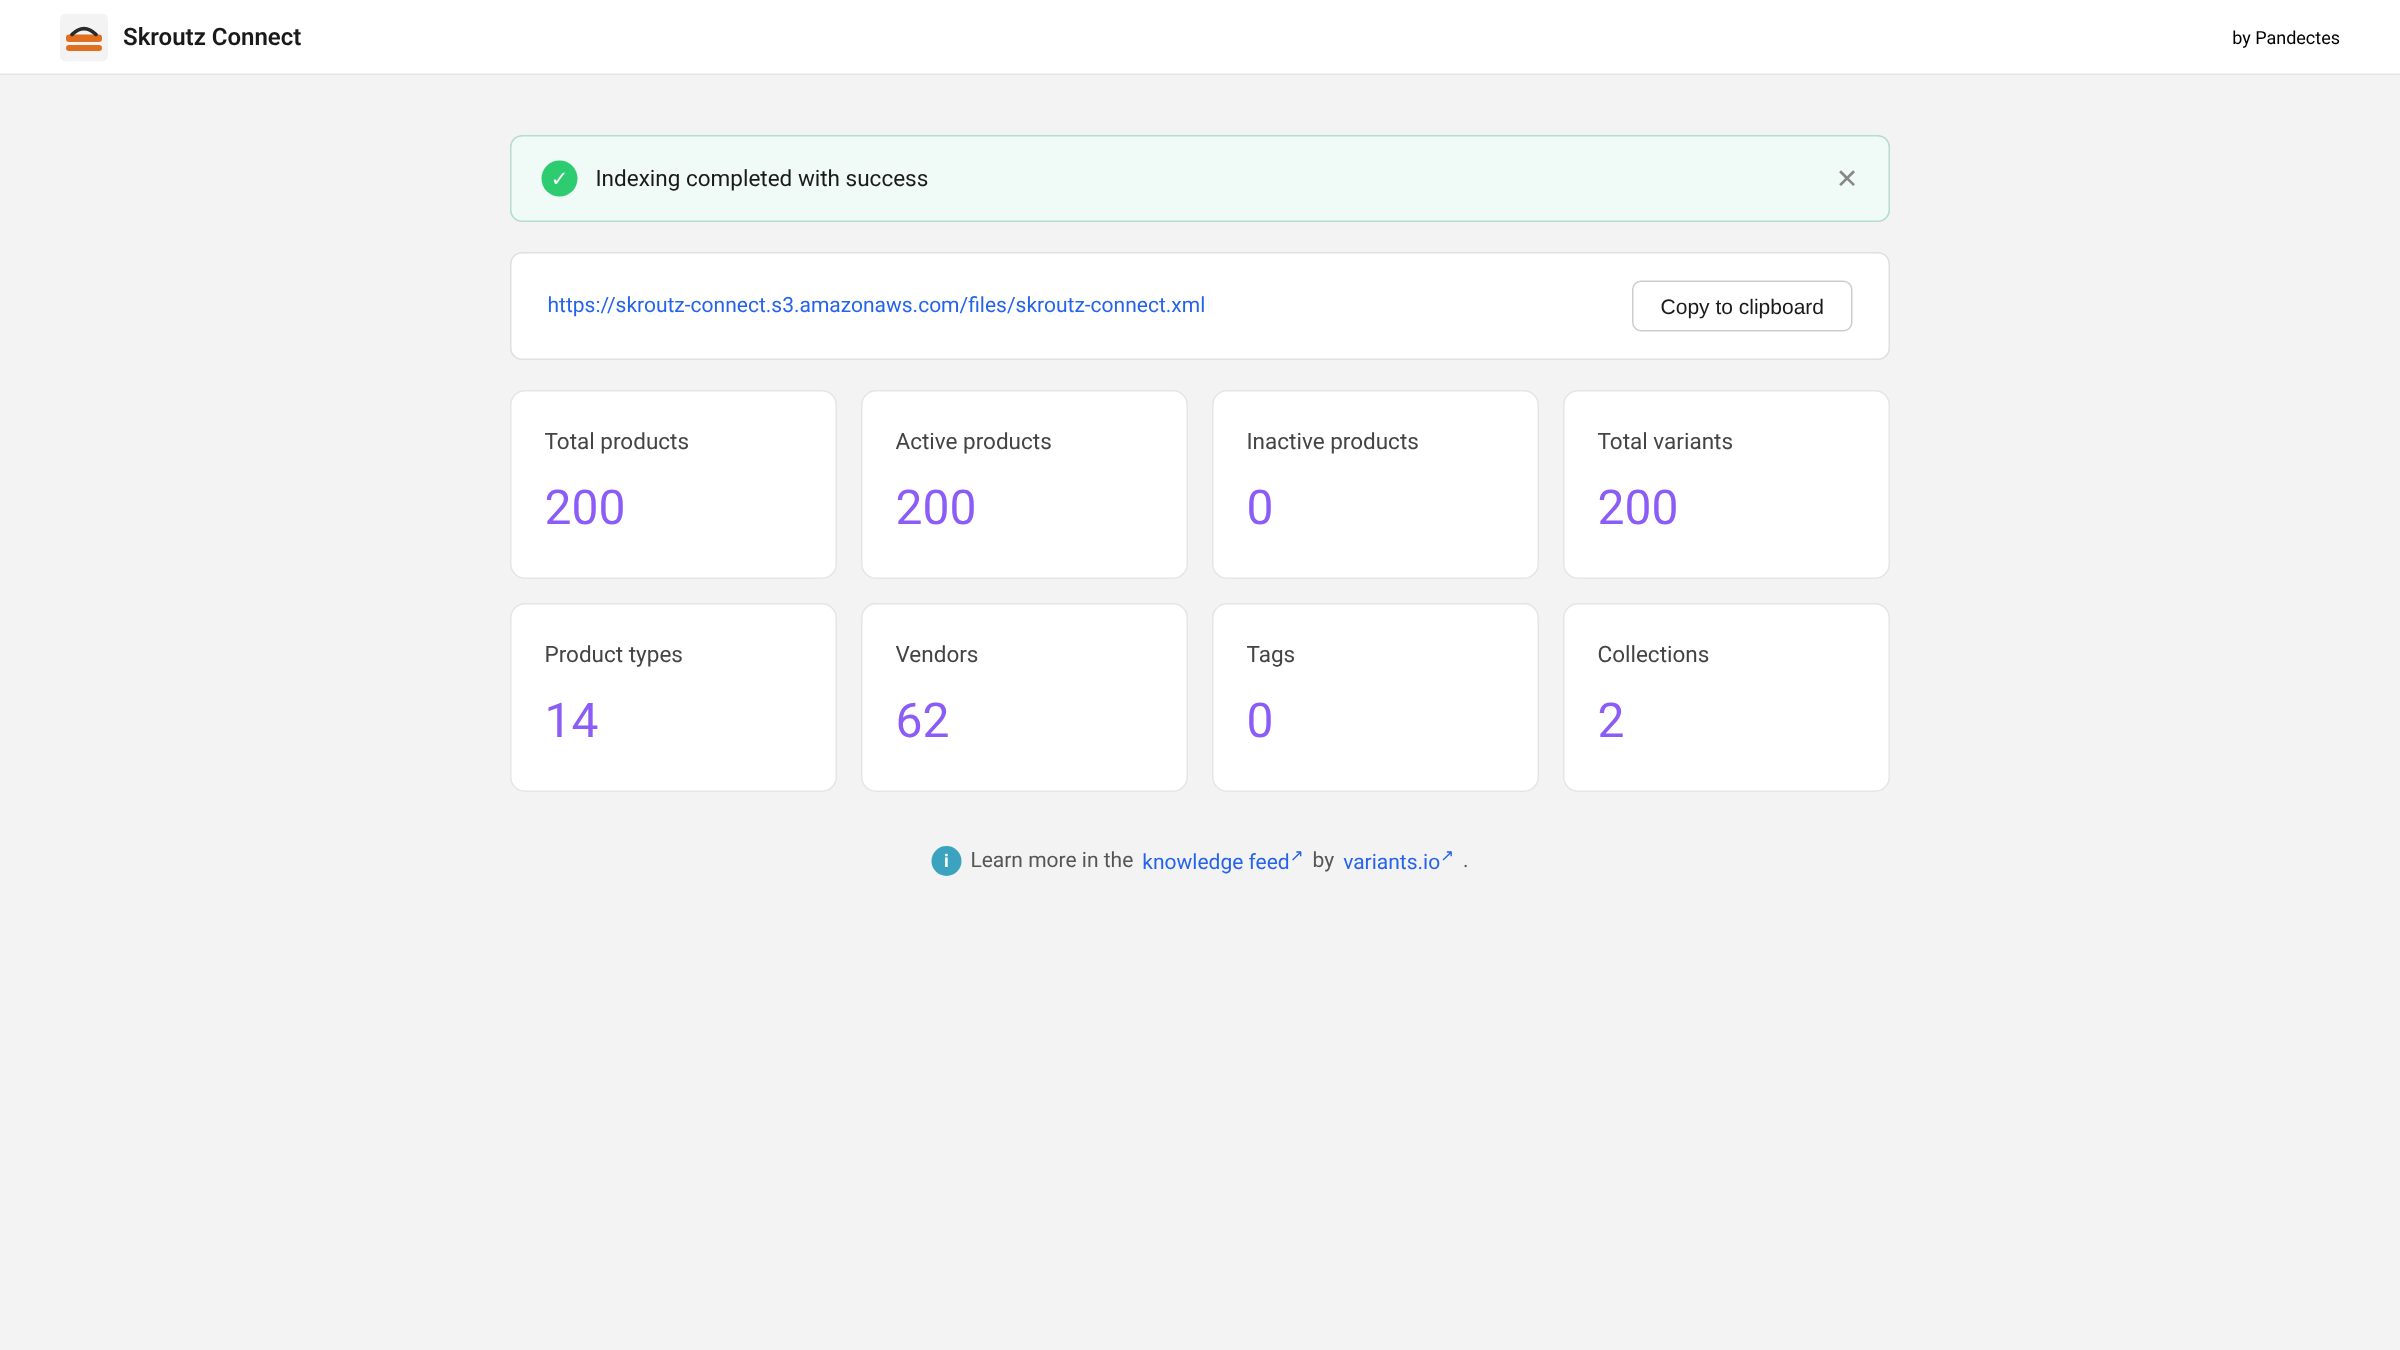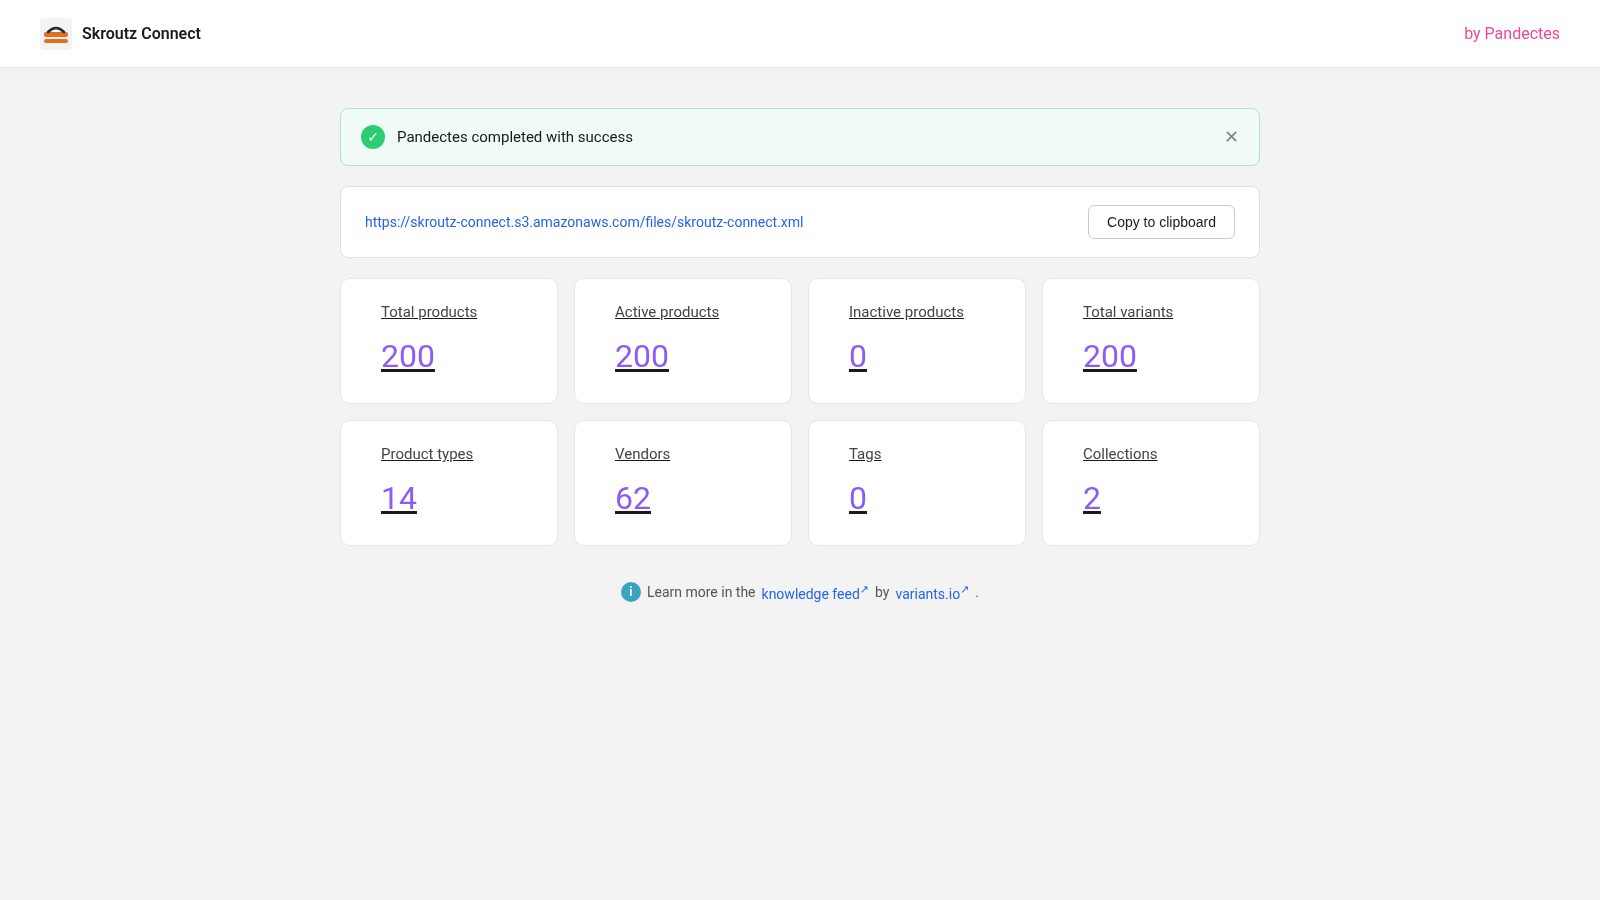--- a/index.html
+++ b/index.html
@@ -5,43 +5,43 @@
     * { box-sizing: border-box; margin: 0; padding: 0; }
     body {
       font-family: -apple-system, BlinkMacSystemFont, 'Segoe UI', Roboto, sans-serif;
       background: #f3f3f3;
       min-height: 900px;
       color: #1a1a1a;
     }
     .header {
       background: #fff;
       border-bottom: 1px solid #e5e5e5;
-      height: 68px;
+      height: 50px;
       display: flex;
       align-items: center;
       justify-content: space-between;
       padding: 0 40px;
     }
     .header-left {
       display: flex;
       align-items: center;
       gap: 10px;
     }
     .logo-icon {
       width: 32px;
       height: 32px;
     }
     .header-title {
       font-size: 16px;
       font-weight: 600;
       color: #1a1a1a;
     }
     .header-right {
-      font-size: 16px;
-      color: #ec4899;
+      font-size: 12px;
+      color: #000000;
     }
     .main {
       max-width: 960px;
       margin: 0 auto;
       padding: 40px 20px;
     }
     .page-header {
       display: flex;
       align-items: center;
       justify-content: space-between;
@@ -147,22 +147,21 @@
     .stats-grid {
       display: grid;
       grid-template-columns: repeat(4, 1fr);
       gap: 16px;
       margin-bottom: 16px;
     }
     .stat-card {
       background: #fff;
       border: 1px solid #e5e5e5;
       border-radius: 10px;
-      padding: 24px 40px 28px;
-      text-decoration: underline;
+      padding: 24px 22px 28px;
     }
     .stat-label {
       font-size: 15px;
       color: #444;
       margin-bottom: 16px;
     }
     .stat-value {
       font-size: 32px;
       font-weight: 400;
       color: #8b5cf6;
@@ -218,21 +217,21 @@
   </div>
   <div class="header-right">by Pandectes</div>
 </header>
 
 <main class="main">
 
 
   <div class="success-banner">
     <div class="success-banner-left">
       <div class="success-icon">✓</div>
-      <span class="success-text">Pandectes completed with success</span>
+      <span class="success-text">Indexing completed with success</span>
     </div>
     <button class="close-btn">✕</button>
   </div>
 
   <div class="url-bar">
     <a class="url-link" href="#">https://skroutz-connect.s3.amazonaws.com/files/skroutz-connect.xml</a>
     <button class="copy-btn">Copy to clipboard</button>
   </div>
 
   <div class="stats-grid">

